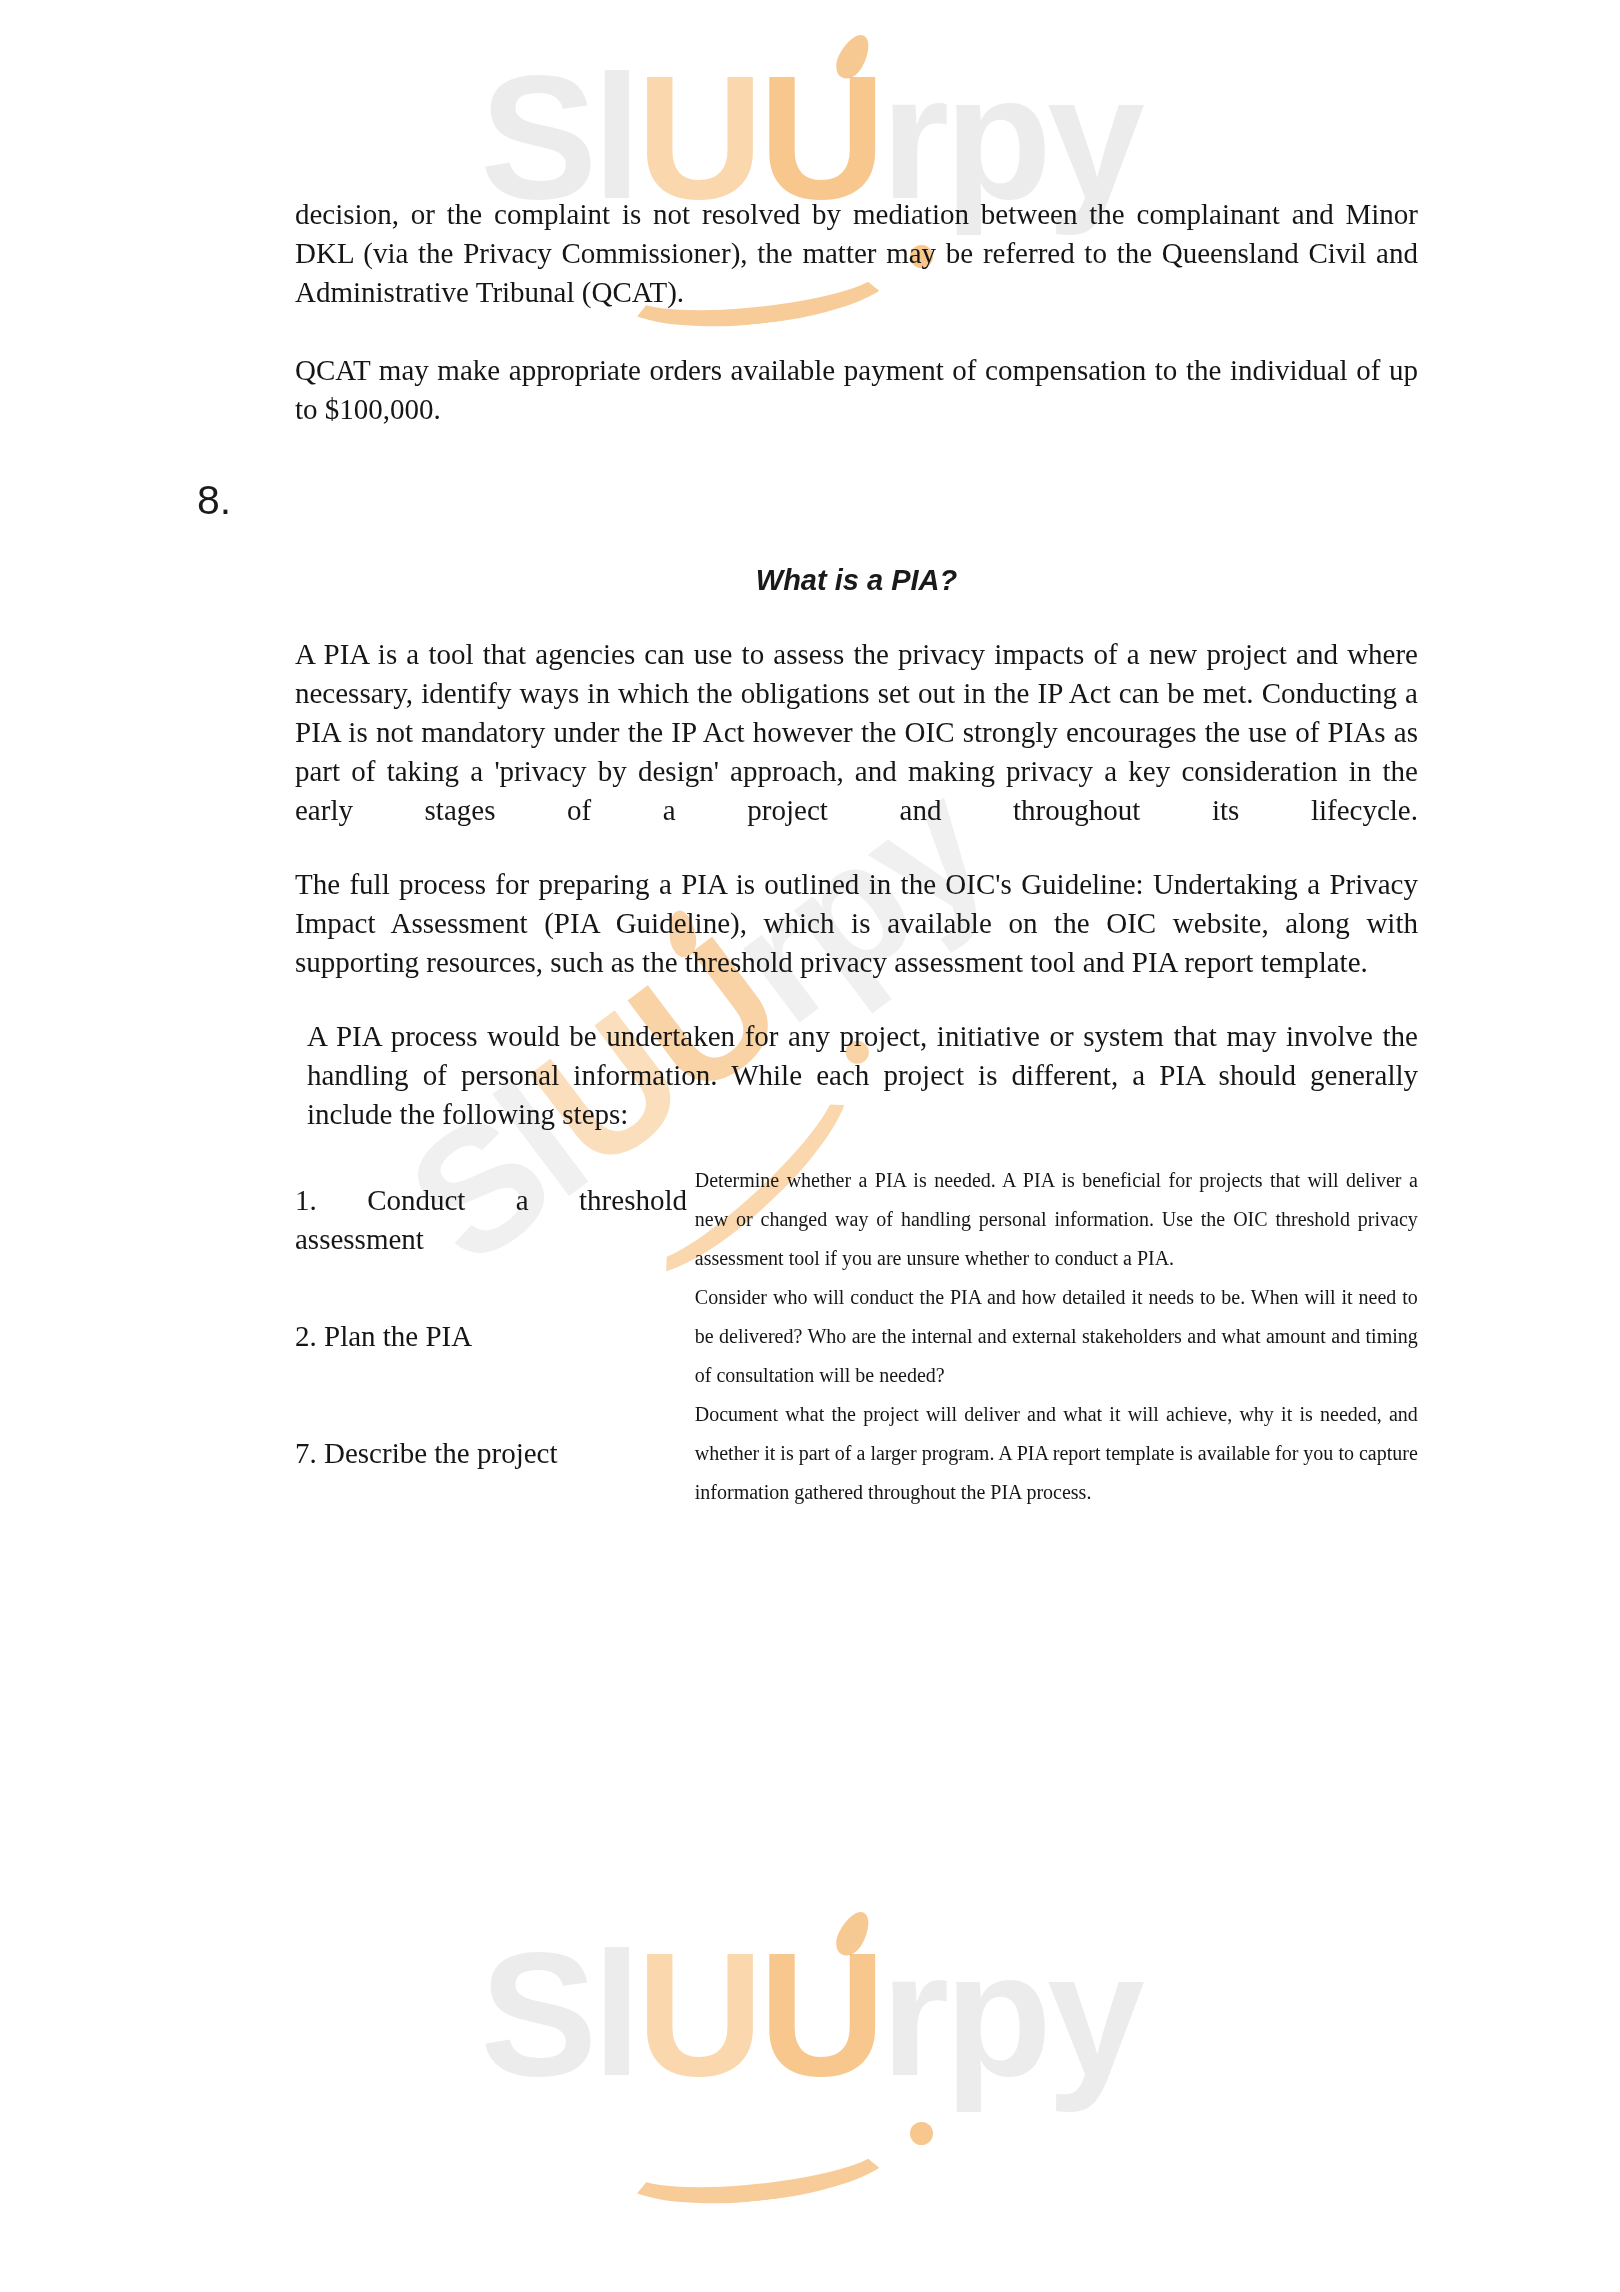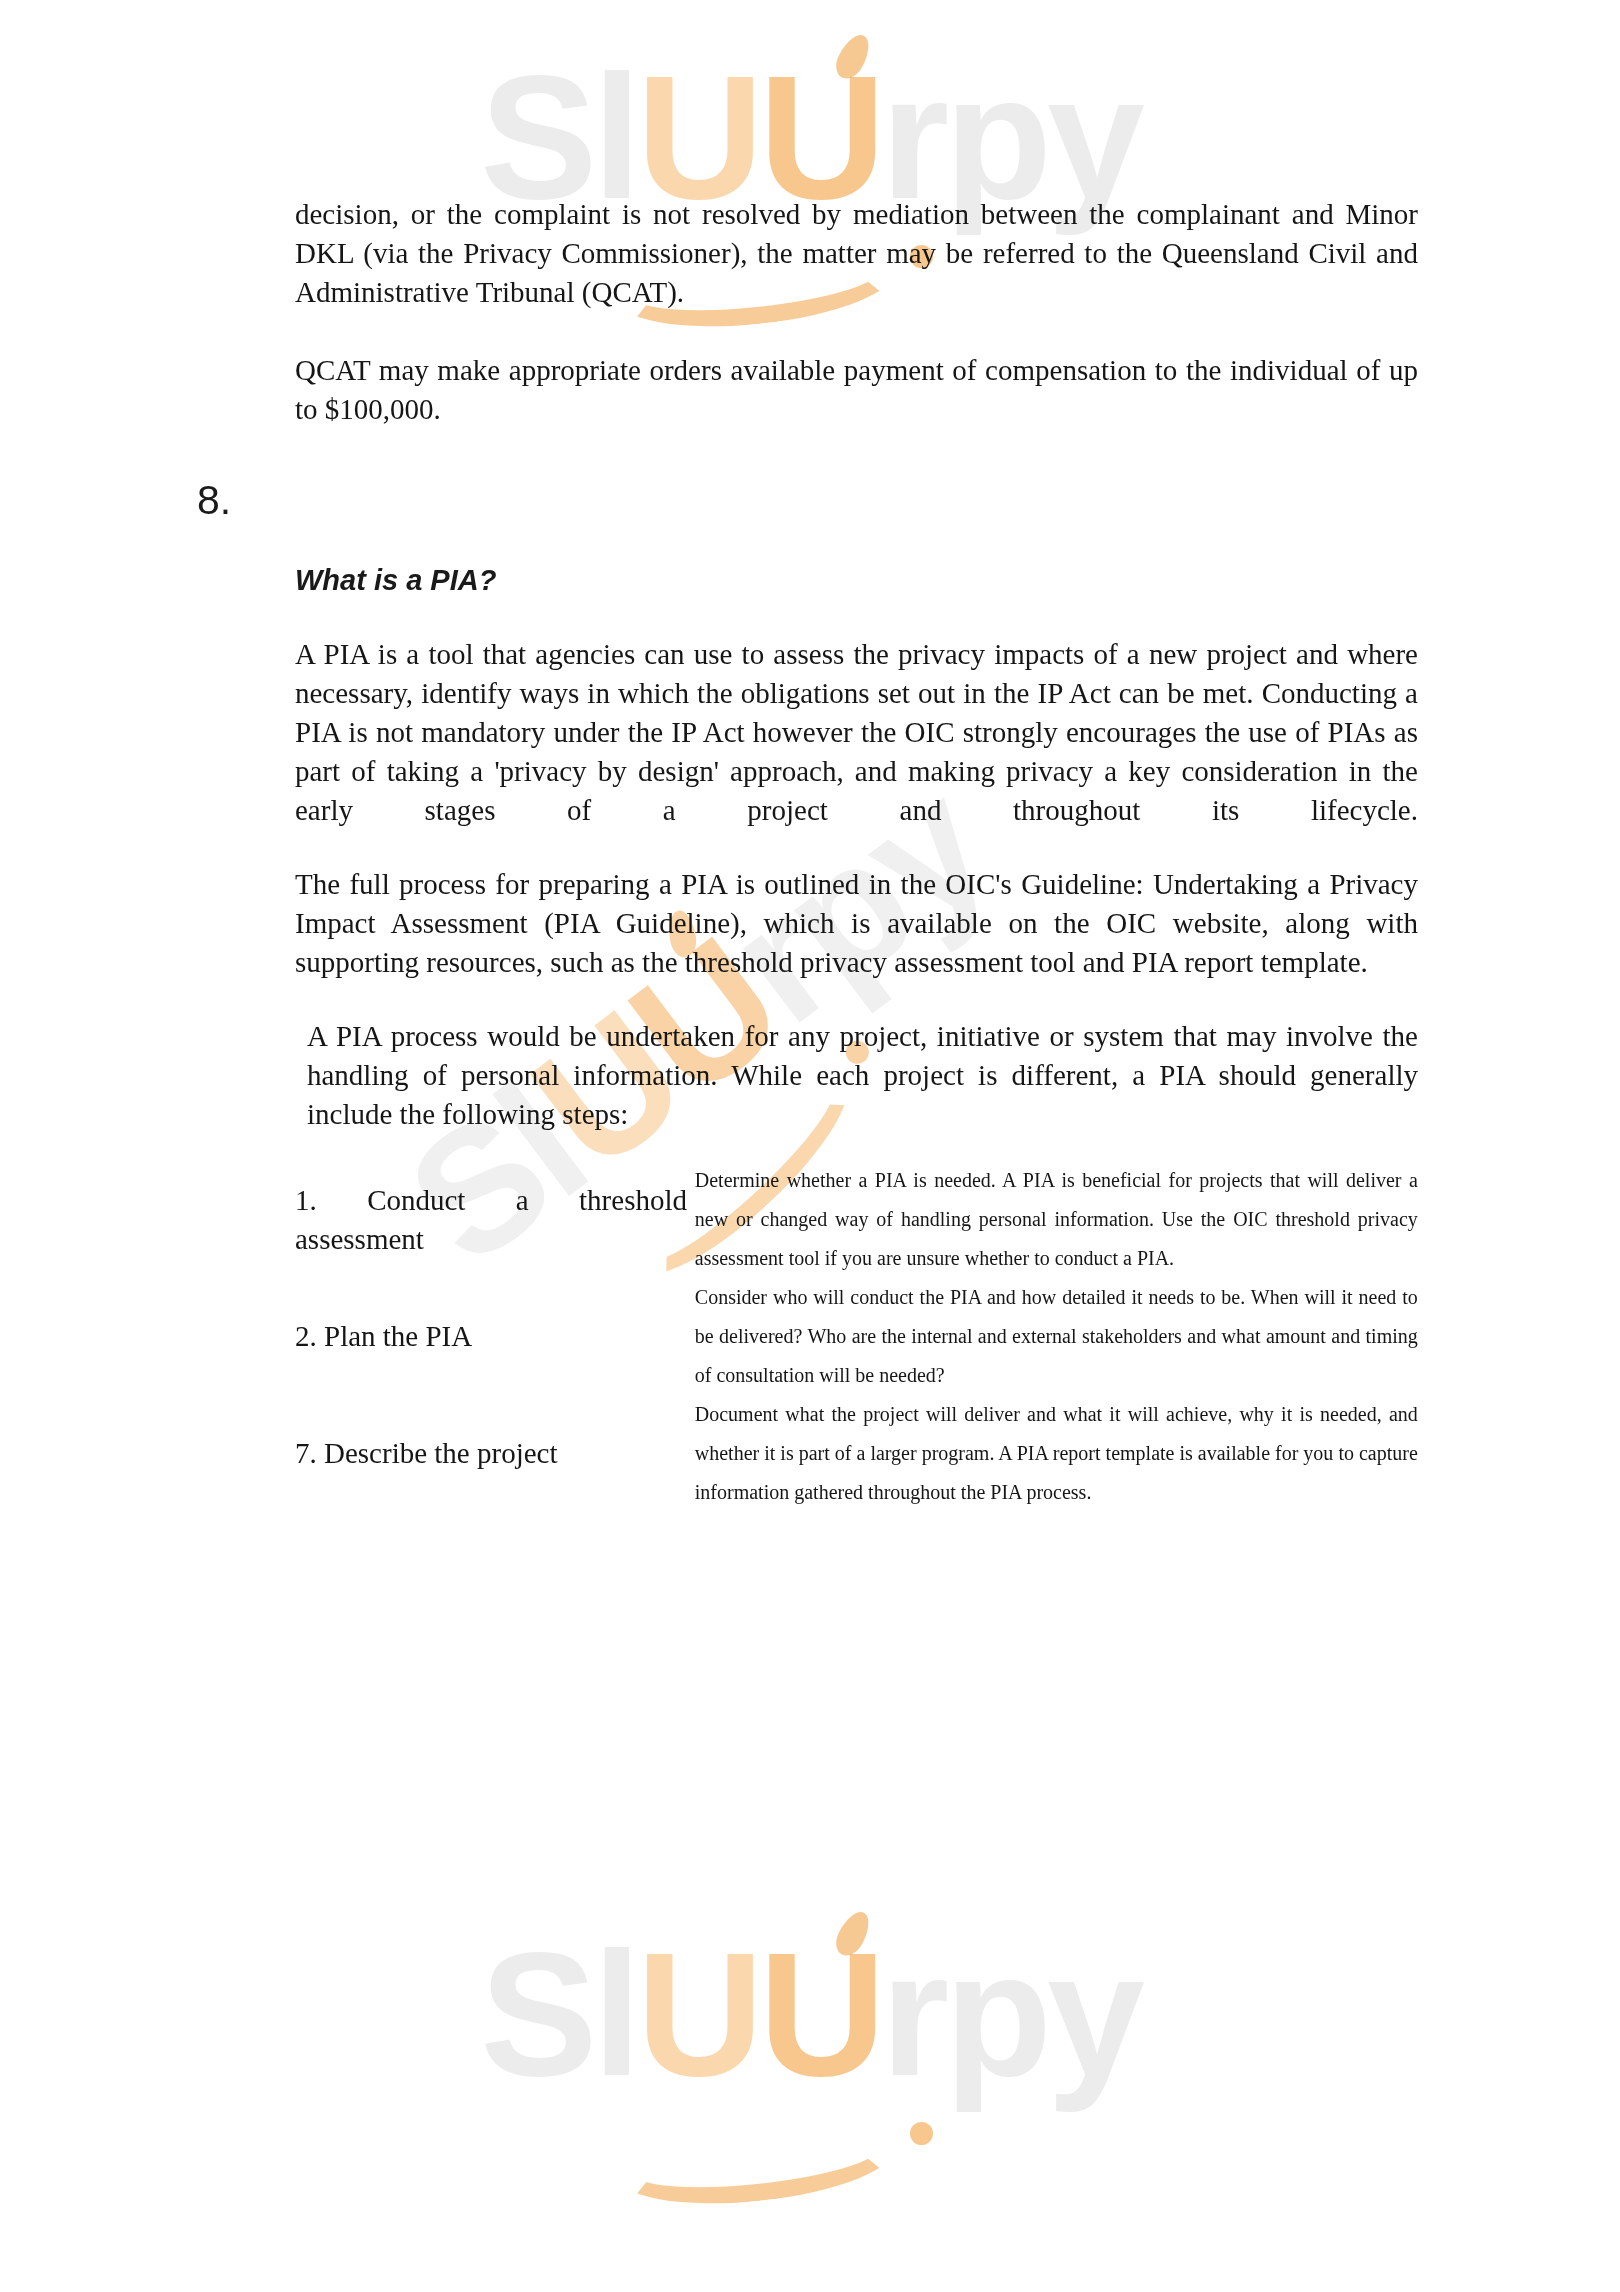--- a/index.html
+++ b/index.html
@@ -79,20 +79,21 @@
     font-weight: 400;
     font-size: 41px; line-height: 49px;
     color: #1a1a1a;
   }
   .heading-num { width: 98px; flex: 0 0 98px; }
   .subheading {
     font-family: "Liberation Sans", "DejaVu Sans", sans-serif;
     font-weight: 700; font-style: italic;
     font-size: 29px; line-height: 33px;
     color: #1a1a1a;
+    text-align: center;
   }
 
   .steps { width: 1123px; }
   .step-row { display: flex; align-items: center; gap: 7.8px; }
   .step-label {
     width: 392px; flex: 0 0 392px;
     font-size: 29px; line-height: 39px;
     text-align: justify;
   }
   .step-desc {

